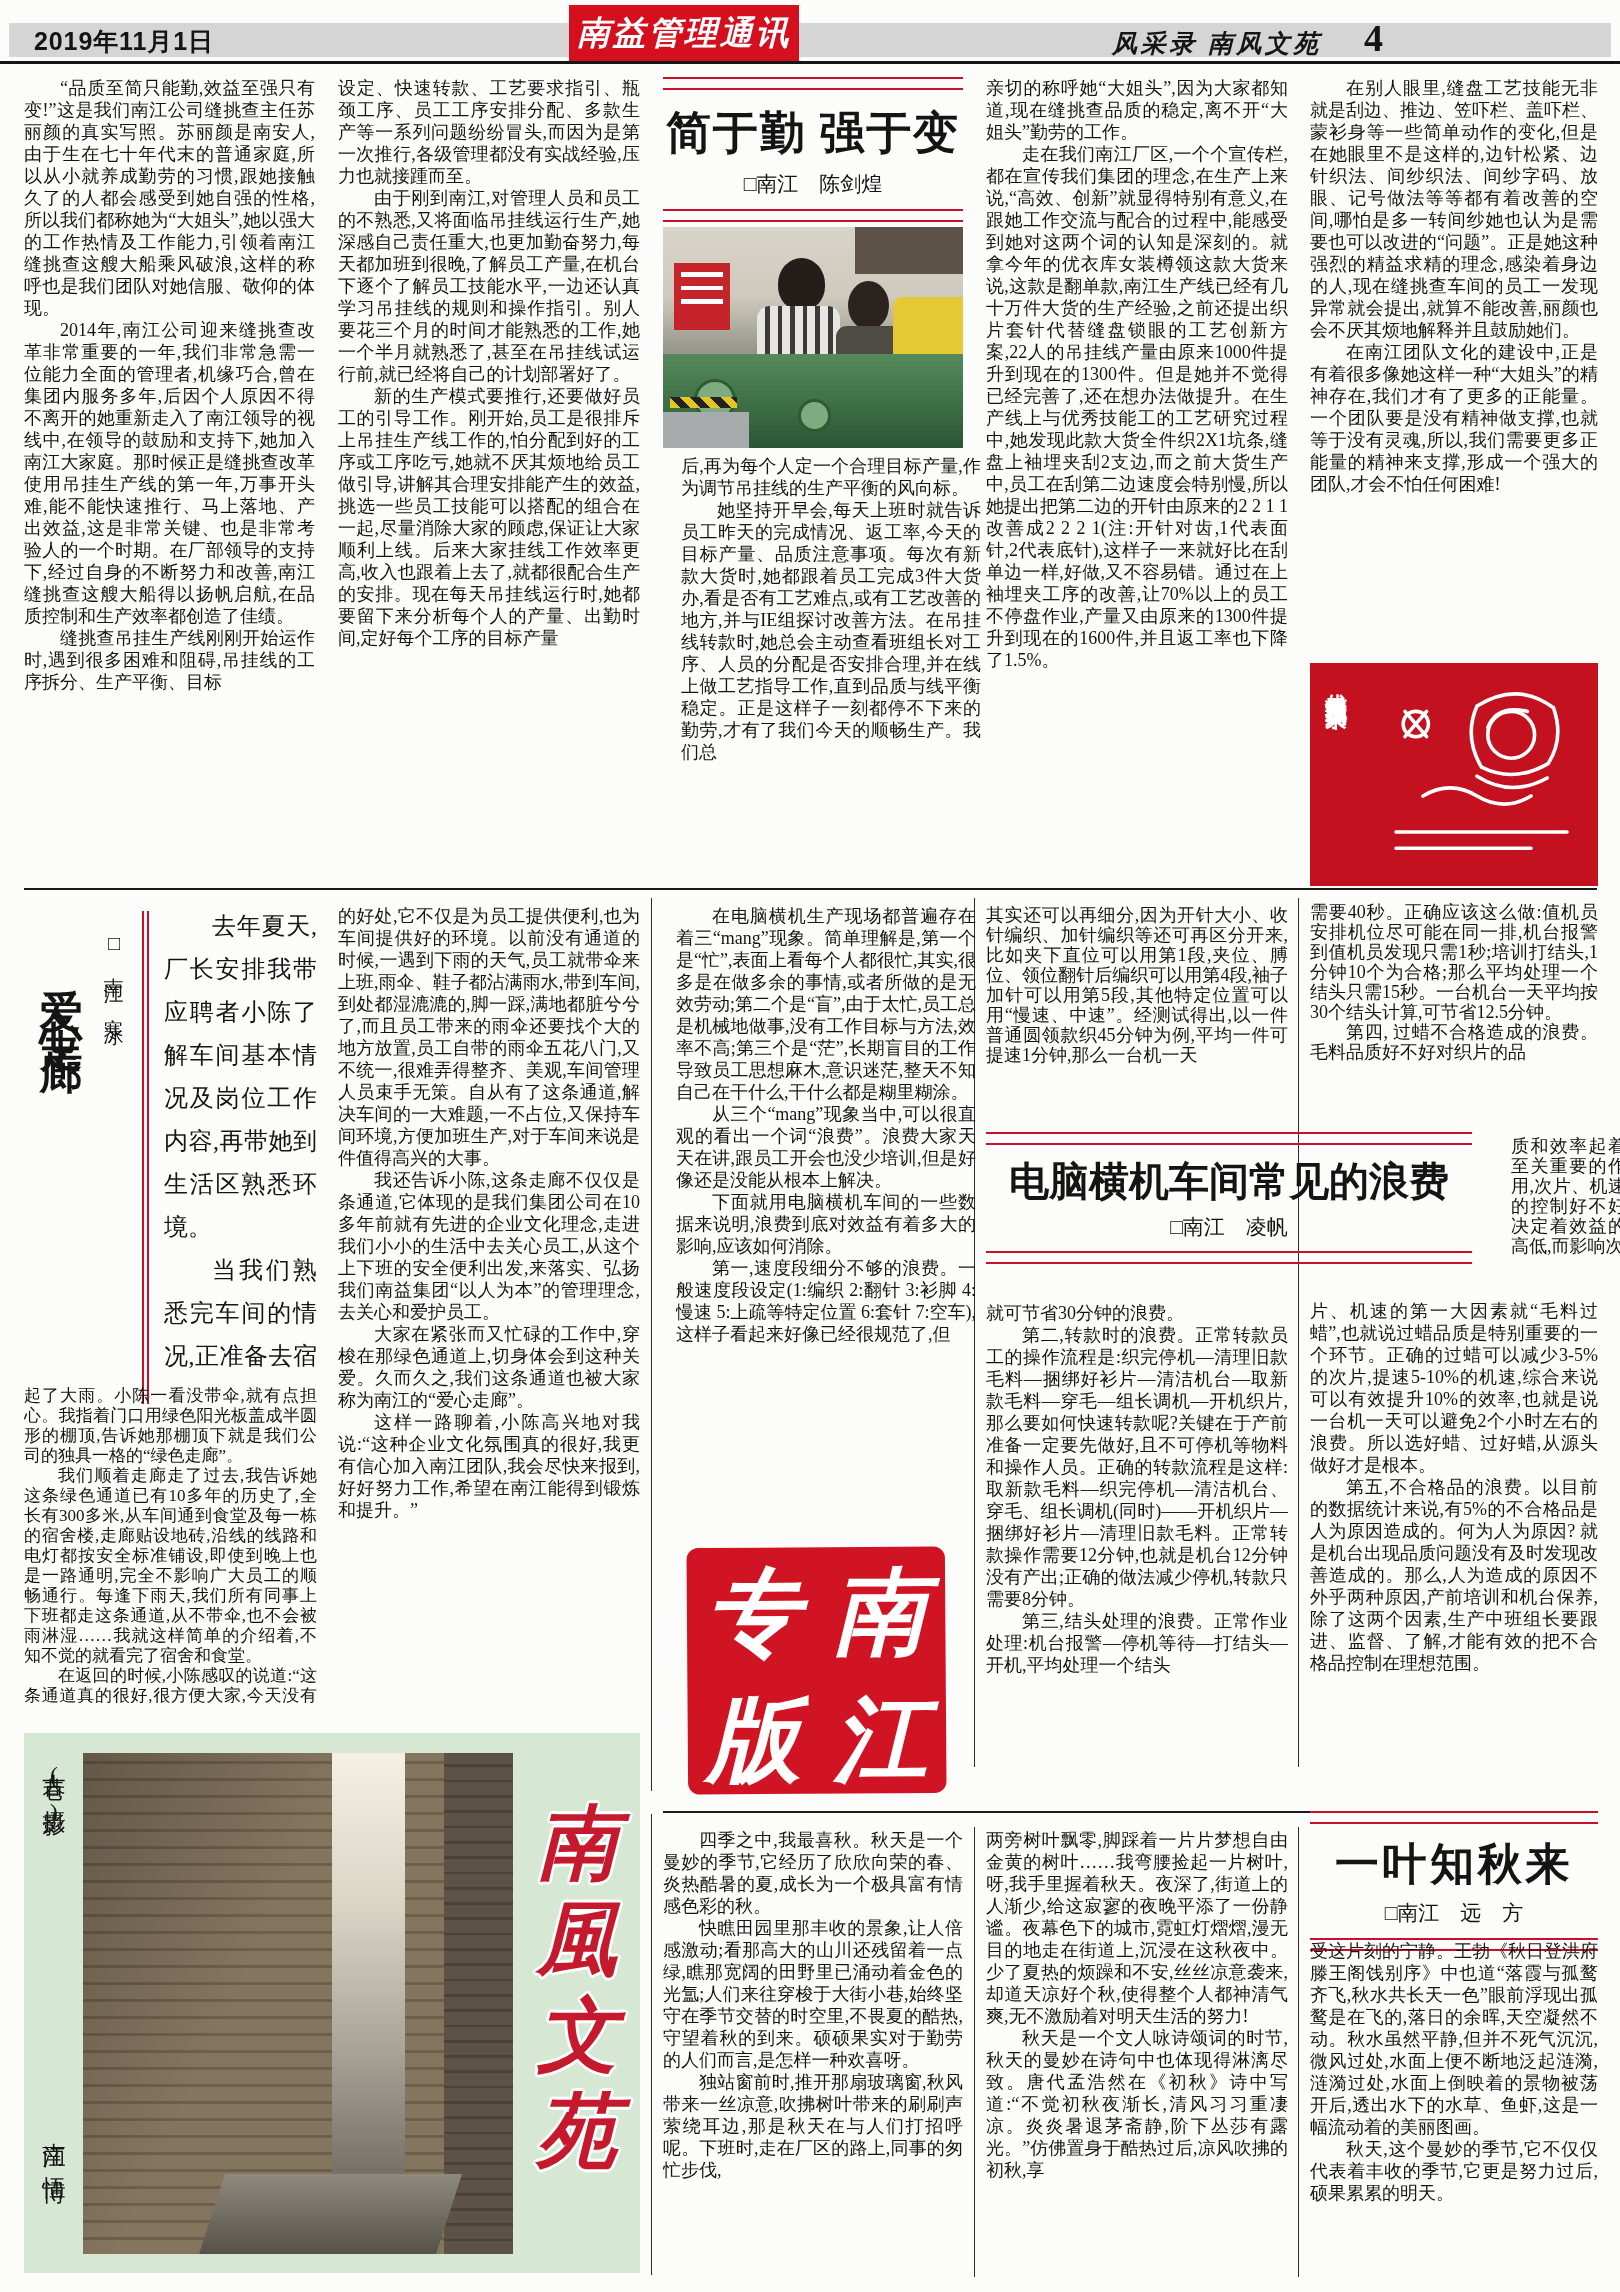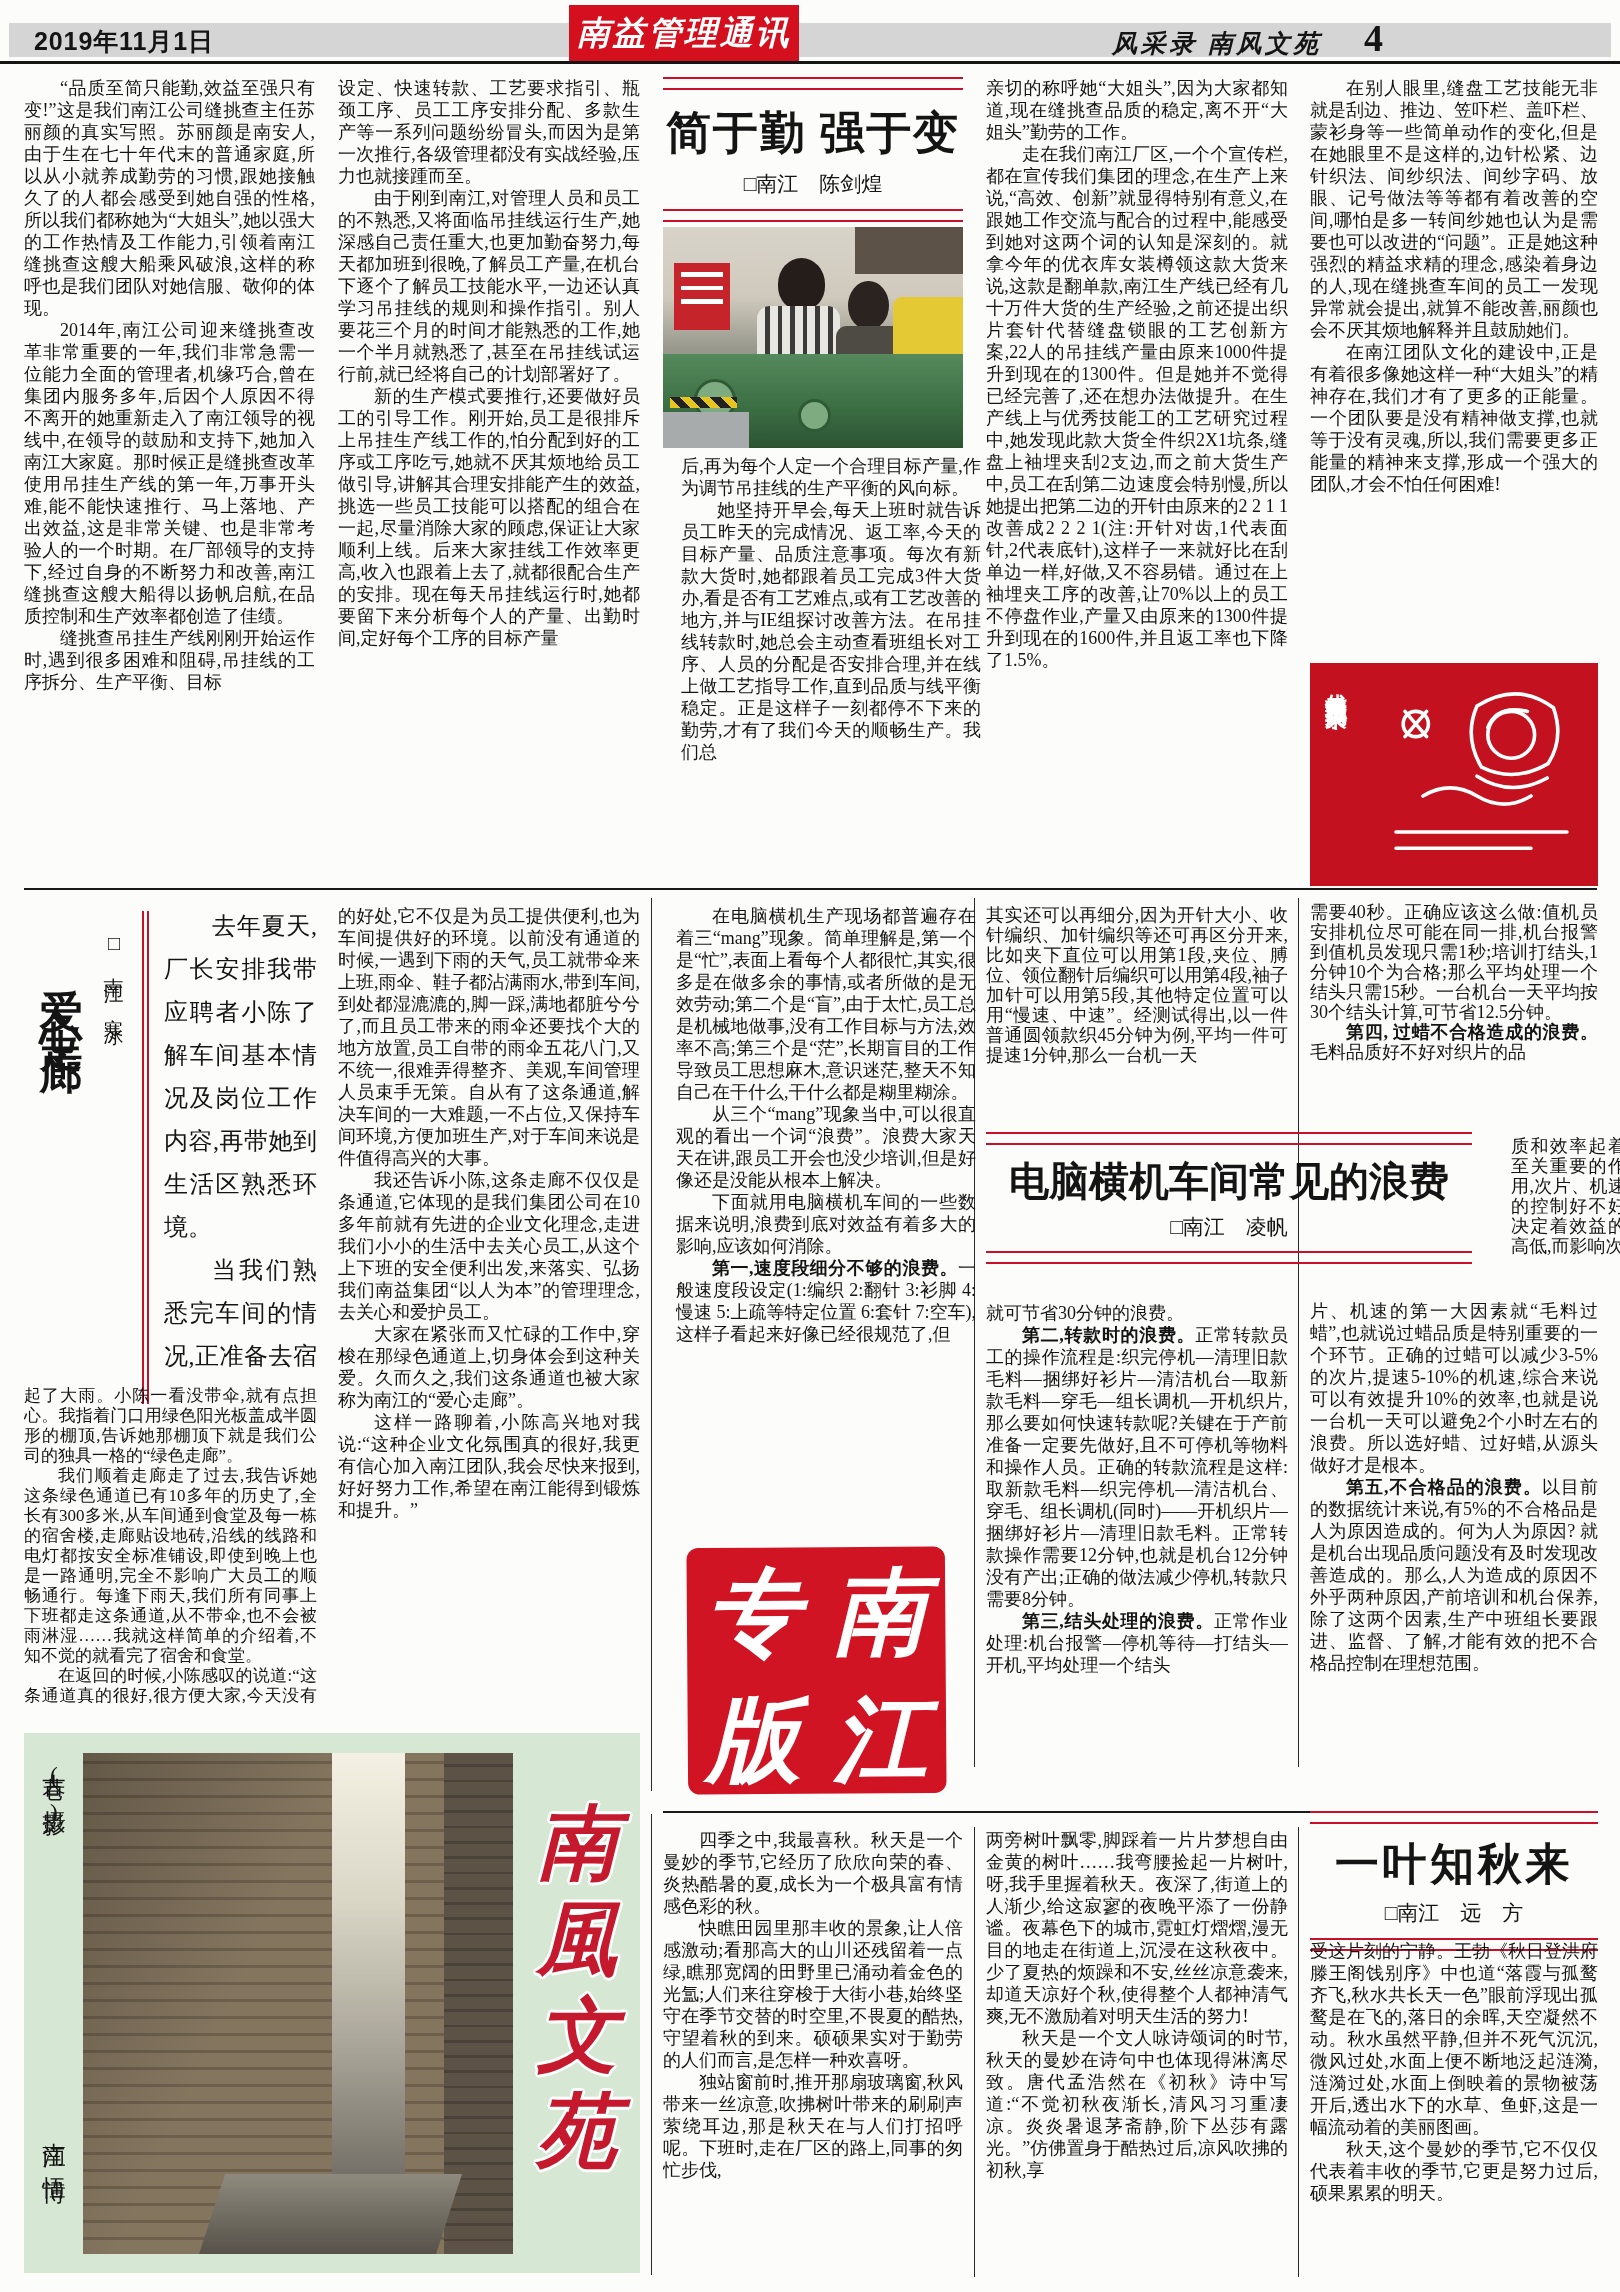--- a/index.html
+++ b/index.html
@@ -17,21 +17,21 @@
                font-weight:bold;letter-spacing:3.6px;}
   .hdr-pagenum{position:absolute;left:1364px;top:16px;font-size:38px;font-weight:bold;}
   
   .col{position:absolute;overflow:hidden;text-align:justify;}
   .col p{margin:0;text-indent:2em;}
   .col p.ni{text-indent:0;}
   .t20{font-size:18px;line-height:22px;}
   .t20d{font-size:18px;line-height:20px;}
   .t19{font-size:17px;line-height:20px;}
   .t27{font-size:24px;line-height:43px;}
-  b{font-weight:bold;}
+  b{font-weight:normal;}
   
   .dblrule{height:9px;border-top:2.7px solid #c8102b;border-bottom:2.7px solid #c8102b;}
   .hrule{position:absolute;height:1.8px;background:#1a1a1a;}
   .vrule{position:absolute;width:0.9px;background:#2a2a2a;}
   .vdblrule{position:absolute;width:2.7px;border-left:2.7px solid #c8102b;border-right:2.7px solid #c8102b;background:transparent;}
   
   .a1-head{position:absolute;left:663px;top:77px;width:300px;}
   .a1-title{margin:12.6px 0 7.2px 0;text-align:center;font-size:45px;font-weight:bold;letter-spacing:1.8px;white-space:nowrap;}
   .byline{text-align:center;font-size:21px;margin:0 0 10.8px 0;}
   

